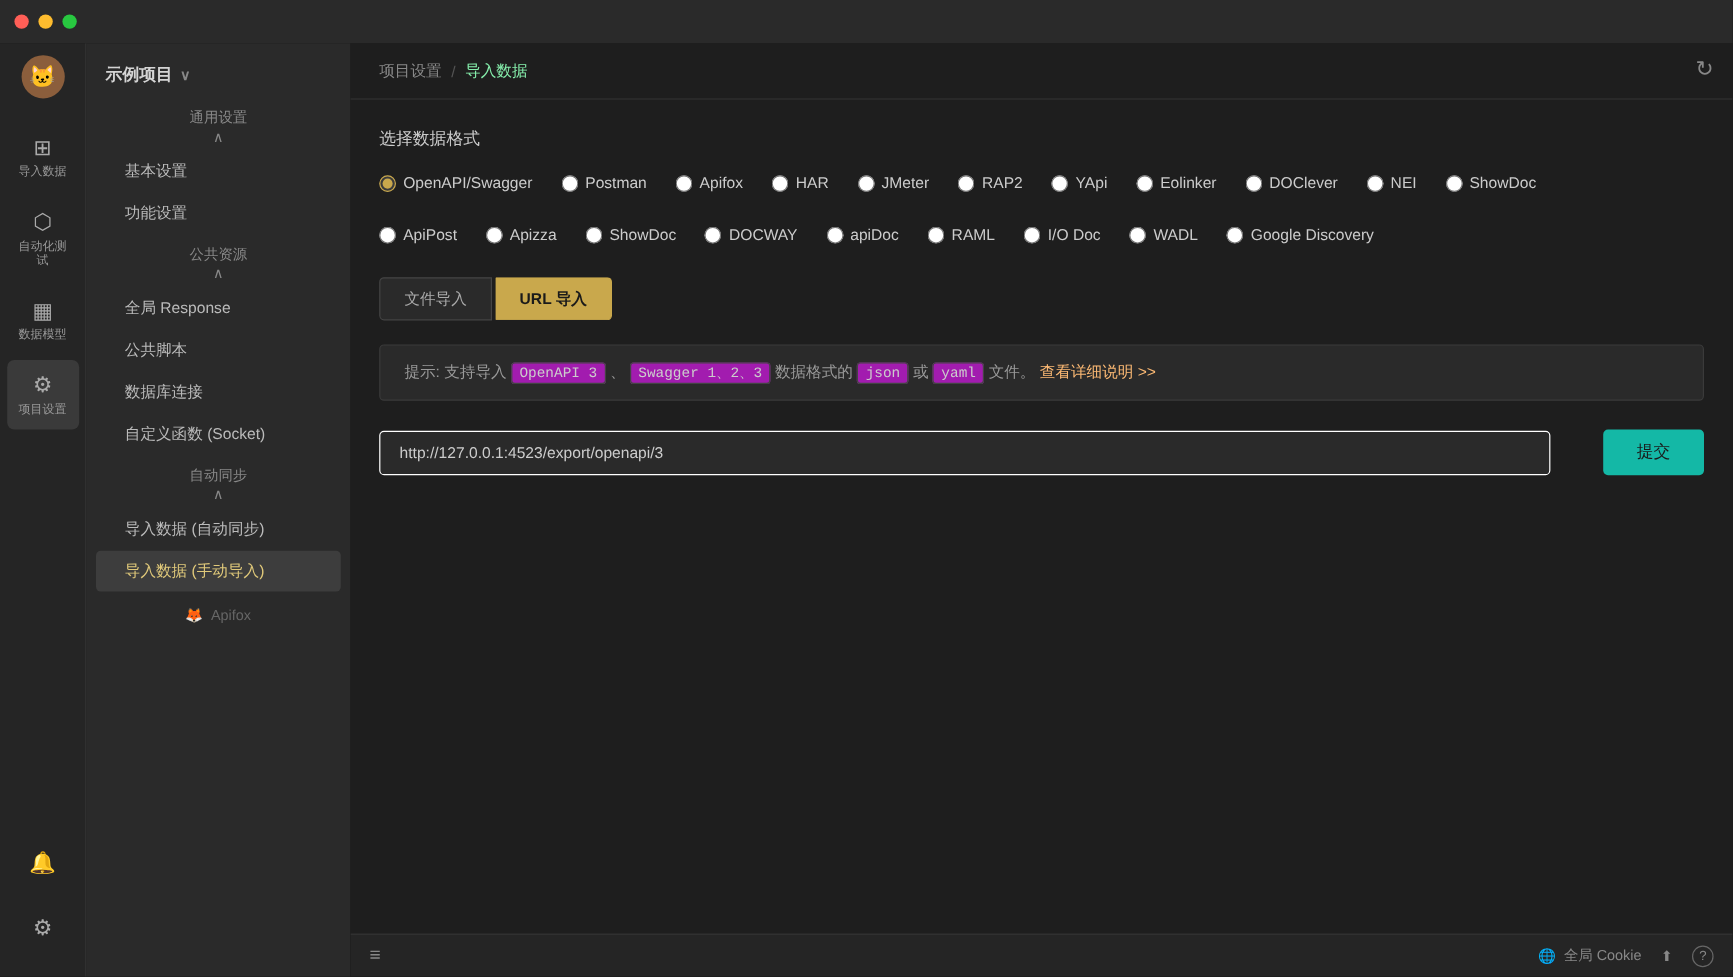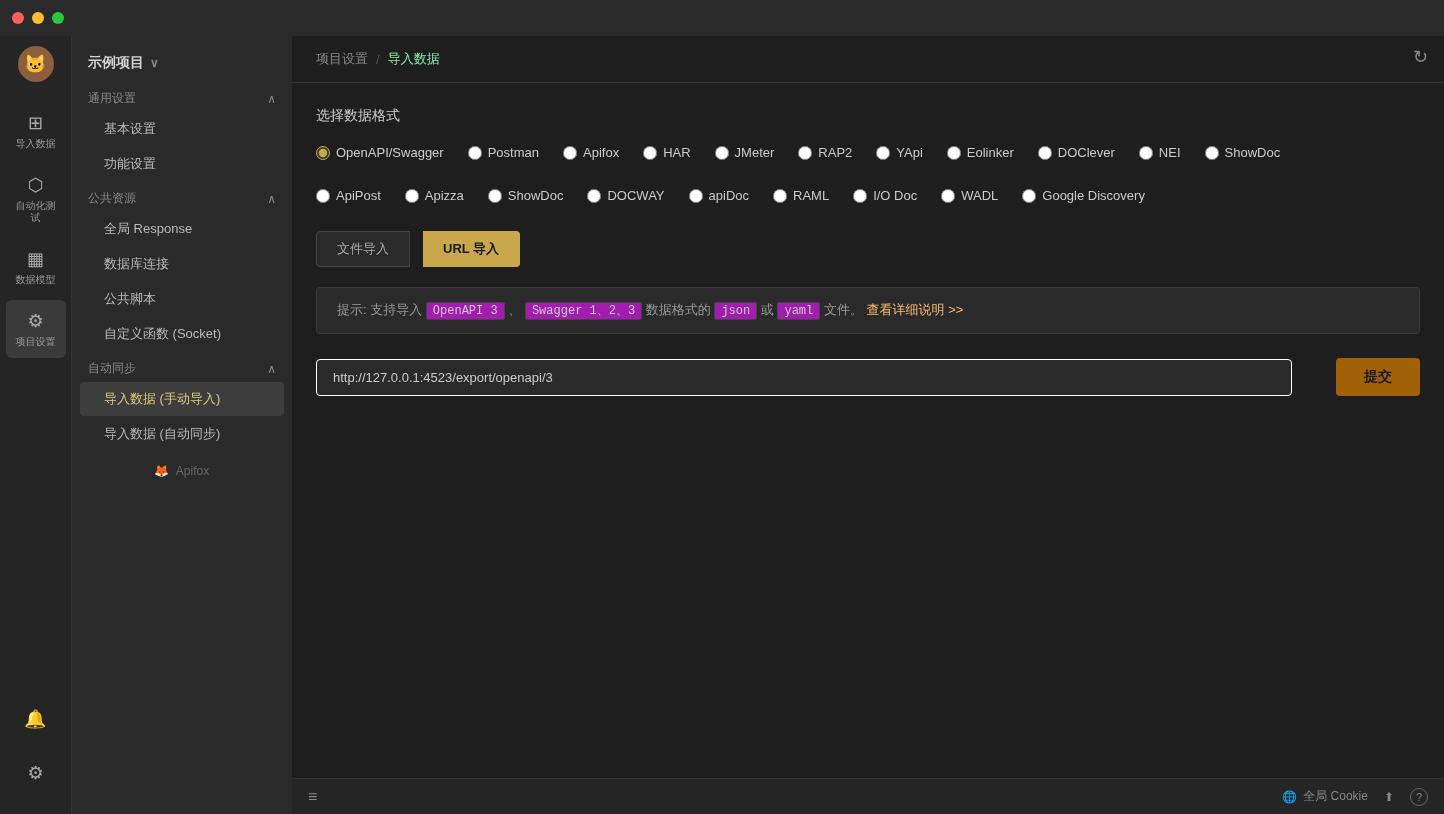--- a/index.html
+++ b/index.html
@@ -112,20 +112,21 @@
     .project-header .chevron { font-size: 12px; color: #888; }
 
     .nav-section-header {
       display: flex;
       align-items: center;
       justify-content: space-between;
       padding: 8px 16px 4px;
       font-size: 12px;
       color: #888;
       cursor: pointer;
+      flex-direction: column;
     }
     .nav-item {
       padding: 8px 16px 8px 24px;
       font-size: 13px;
       color: #bbb;
       cursor: pointer;
       border-radius: 4px;
       margin: 1px 8px;
     }
     .nav-item.active {
@@ -197,21 +198,21 @@
     }
     .format-option input[type="radio"] {
       accent-color: #c9a84c;
       width: 14px; height: 14px;
       cursor: pointer;
     }
 
     
     .import-tabs {
       display: flex;
-      gap: 13px;
+      gap: 3px;
       margin-bottom: 20px;
     }
     .import-tab {
       padding: 8px 20px;
       font-size: 13px;
       color: #aaa;
       background: #2a2a2a;
       border: 1px solid #444;
       cursor: pointer;
     }
@@ -262,27 +263,27 @@
       background: #2a2a2a;
       border: 1px solid #ffffff;
       border-radius: 4px;
       padding: 10px 16px;
       font-size: 13px;
       color: #ccc;
       outline: none;
     }
 
     .submit-btn {
-      background: #a16207;
+      background: #14b8a6;
       color: #1a1a1a;
       border: none;
       border-radius: 4px;
       padding: 10px 28px;
       font-size: 14px;
-      font-weight: 700;
+      font-weight: 400;
       cursor: pointer;
       margin-left: 32px;
     }
 
     
     .main-footer {
       height: 36px;
       background: #252525;
       border-top: 1px solid #333;
       display: flex;
@@ -360,30 +361,30 @@
       <span>∧</span>
     </div>
     <div class="nav-item">基本设置</div>
     <div class="nav-item">功能设置</div>
 
     <div class="nav-section-header">
       <span>公共资源</span>
       <span>∧</span>
     </div>
     <div class="nav-item">全局 Response</div>
+    <div class="nav-item">公共脚本</div>
     <div class="nav-item">数据库连接</div>
-    <div class="nav-item">公共脚本</div>
     <div class="nav-item">自定义函数 (Socket)</div>
 
     <div class="nav-section-header">
       <span>自动同步</span>
       <span>∧</span>
     </div>
+    <div class="nav-item">导入数据 (自动同步)</div>
     <div class="nav-item active">导入数据 (手动导入)</div>
-    <div class="nav-item">导入数据 (自动同步)</div>
 
     <div class="nav-sidebar-footer">
       <span>🦊</span>
       <span>Apifox</span>
     </div>
   </div>
 
   <div class="main-content" style="position:relative;">
 
     <div class="breadcrumb">

